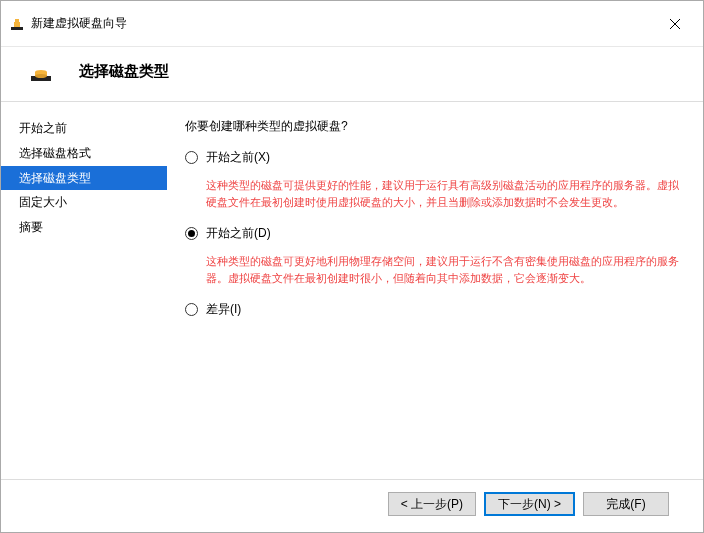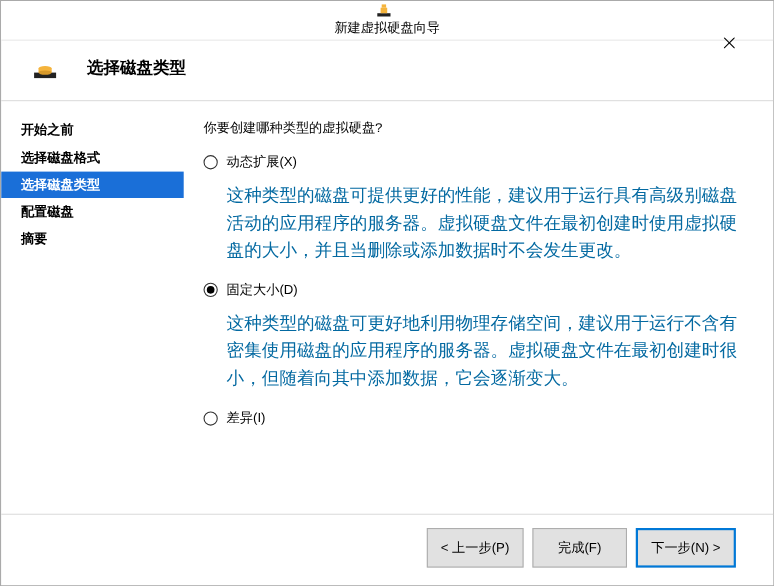--- a/index.html
+++ b/index.html
@@ -8,27 +8,26 @@
     font-size: 12px;
     background: #fff;
     width: 704px;
     height: 533px;
     overflow: hidden;
     border: 1px solid #aaa;
     display: flex;
     flex-direction: column;
   }
   .titlebar {
-    height: 36px;
+    height: 46px;
     display: flex;
     align-items: center;
-    padding: 0 20px;
+    padding: 0 8px;
     background: #fff;
     border-bottom: 1px solid #e8e8e8;
-    flex-direction: column;
   }
   .titlebar .app-icon {
     width: 16px; height: 16px;
     margin-right: 6px;
     display: flex; align-items: center; justify-content: center;
   }
   .titlebar .title { font-size: 12px; color: #000; }
   .titlebar .close {
     margin-left: auto;
     font-size: 16px;
@@ -55,21 +54,20 @@
   }
 
   .content {
     flex: 1;
     display: flex;
     overflow: hidden;
   }
   .sidebar {
     width: 166px;
     padding: 14px 0 0 0;
-    font-weight: bold;
   }
   .sidebar .step {
     padding: 4px 14px 4px 18px;
     font-size: 12px;
     color: #000;
     line-height: 1.4;
     cursor: default;
   }
   .sidebar .step.active {
     background: #1a6fd8;
@@ -99,36 +97,36 @@
   .opt .radio.checked::after {
     content: "";
     position: absolute;
     left: 2px; top: 2px;
     width: 7px; height: 7px;
     background: #000;
     border-radius: 50%;
   }
   .opt .optlabel { font-size: 12px; color: #000; }
   .desc {
-    font-size: 16px;
-    color: #0369a1;
+    font-size: 11px;
+    color: #ef4444;
     line-height: 1.55;
     margin: 11px 0 14px 21px;
   }
 
   .footer {
     border-top: 1px solid #ddd;
     padding: 12px 18px 16px 0;
     display: flex;
     justify-content: flex-end;
     gap: 8px;
   }
   .btn {
     min-width: 86px;
-    height: 36px;
+    height: 24px;
     padding: 0 12px;
     font-size: 12px;
     font-family: inherit;
     background: #e1e1e1;
     border: 1px solid #adadad;
     color: #000;
     display: flex;
     align-items: center;
     justify-content: center;
     cursor: default;
@@ -168,44 +166,44 @@
     </svg>
   </span>
   <h1>选择磁盘类型</h1>
 </div>
 
 <div class="content">
   <div class="sidebar">
     <div class="step">开始之前</div>
     <div class="step">选择磁盘格式</div>
     <div class="step active">选择磁盘类型</div>
-    <div class="step">配置磁盘</div>
+    <div class="step">固定大小</div>
     <div class="step">摘要</div>
   </div>
 
   <div class="main">
     <div class="prompt">你要创建哪种类型的虚拟硬盘?</div>
 
     <div class="opt">
       <span class="radio"></span>
-      <span class="optlabel">动态扩展(X)</span>
+      <span class="optlabel">开始之前(X)</span>
     </div>
     <div class="desc">这种类型的磁盘可提供更好的性能，建议用于运行具有高级别磁盘活动的应用程序的服务器。虚拟硬盘文件在最初创建时使用虚拟硬盘的大小，并且当删除或添加数据时不会发生更改。</div>
 
     <div class="opt">
       <span class="radio checked"></span>
-      <span class="optlabel">固定大小(D)</span>
+      <span class="optlabel">开始之前(D)</span>
     </div>
     <div class="desc">这种类型的磁盘可更好地利用物理存储空间，建议用于运行不含有密集使用磁盘的应用程序的服务器。虚拟硬盘文件在最初创建时很小，但随着向其中添加数据，它会逐渐变大。</div>
 
     <div class="opt">
       <span class="radio"></span>
       <span class="optlabel">差异(I)</span>
     </div>
   </div>
 </div>
 
 <div class="footer">
   <button class="btn">&lt; 上一步(P)</button>
+  <button class="btn default">下一步(N) &gt;</button>
   <button class="btn">完成(F)</button>
-  <button class="btn default">下一步(N) &gt;</button>
   <span class="gap"></span>
 </div>
 
 </body></html>

